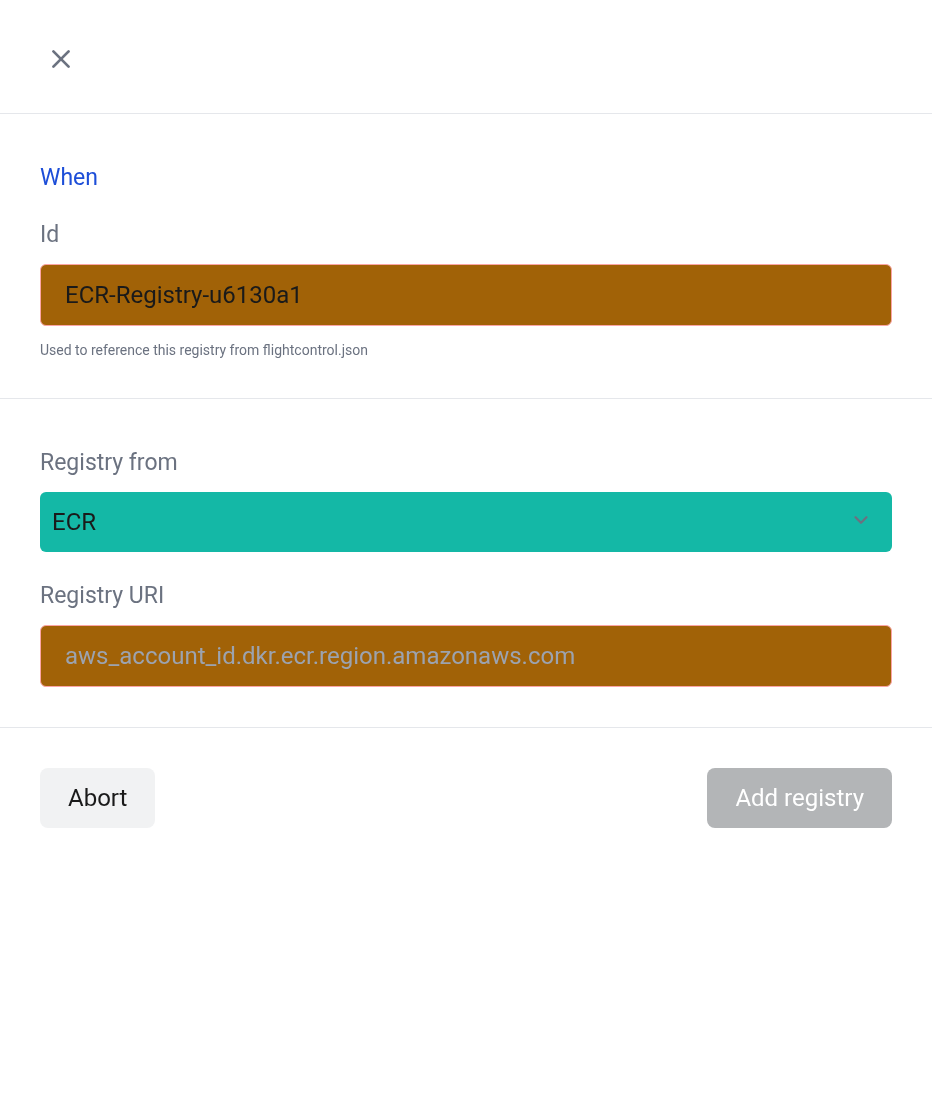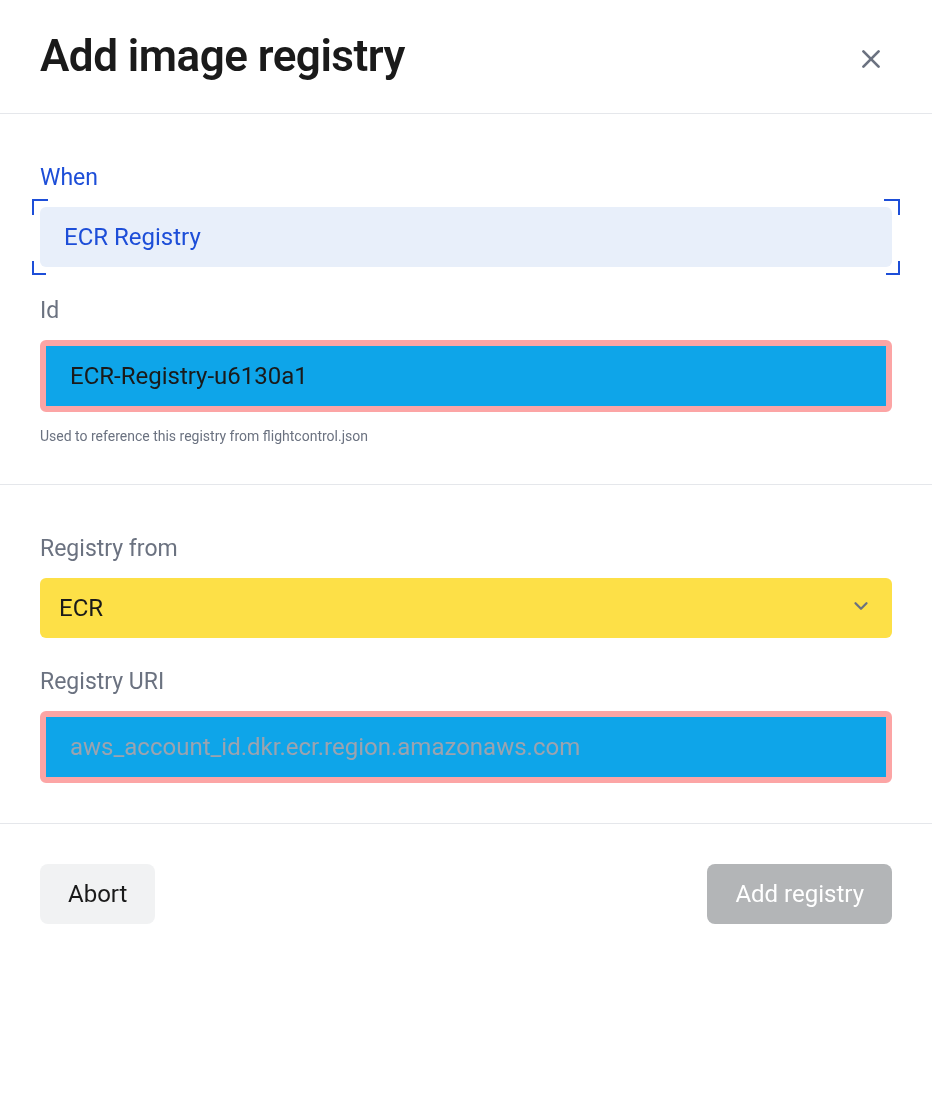--- a/index.html
+++ b/index.html
@@ -113,24 +113,24 @@
     .input-wrapper-focused .corner-br {
       bottom: -8px;
       right: -8px;
       border-left: none;
       border-top: none;
     }
     .input {
       width: 100%;
       padding: 16px 24px;
       font-size: 24px;
-      border: 6px solid #fca5a5;
+      border: 1px solid #fca5a5;
       border-radius: 6px;
       outline: none;
-      background: #0ea5e9;
+      background: #a16207;
       color: #1a1a1a;
       font-family: inherit;
     }
     .input-focused {
       background: #e8effa;
       border: none;
       color: #1d4ed8;
     }
     .input::placeholder {
       color: #9ca3af;
@@ -139,26 +139,26 @@
       font-size: 14px;
       color: #6b7280;
       margin-top: 16px;
     }
     .select-wrapper {
       position: relative;
       width: 100%;
     }
     .select {
       width: 100%;
-      padding: 16px 19px;
+      padding: 16px 12px;
       font-size: 24px;
       border: none;
       border-radius: 6px;
       outline: none;
-      background: #fde047;
+      background: #14b8a6;
       color: #1a1a1a;
       font-family: inherit;
       appearance: none;
       cursor: pointer;
     }
     .chevron-icon {
       position: absolute;
       right: 20px;
       top: 50%;
       transform: translateY(-50%);
@@ -192,42 +192,36 @@
       color: #fff;
       margin-left: 28px;
     }
   </style>
 </head>
 <body>
 
 <div class="modal">
   <div class="header-section">
     <div class="header-row">
-      <h1 class="title">Add image registry</h1>
       <button class="close-btn">
         <span>
           <svg viewBox="0 0 24 24" fill="none" stroke="currentColor" stroke-width="2.5" stroke-linecap="round">
             <line x1="5" y1="5" x2="19" y2="19"></line>
             <line x1="19" y1="5" x2="5" y2="19"></line>
           </svg>
         </span>
       </button>
     </div>
   </div>
 
   <div class="divider"></div>
 
   <div class="form-section">
     <div class="field">
       <label class="label label-active">When</label>
-      <div class="input-wrapper input-wrapper-focused">
-        <span class="corner-bl"></span>
-        <span class="corner-br"></span>
-        <input type="text" class="input input-focused" value="ECR Registry" style="">
-      </div>
     </div>
 
     <div class="field">
       <label class="label">Id</label>
       <div class="input-wrapper">
         <input type="text" class="input" value="ECR-Registry-u6130a1" style="">
       </div>
       <p class="helper-text">Used to reference this registry from flightcontrol.json</p>
     </div>
   </div>

